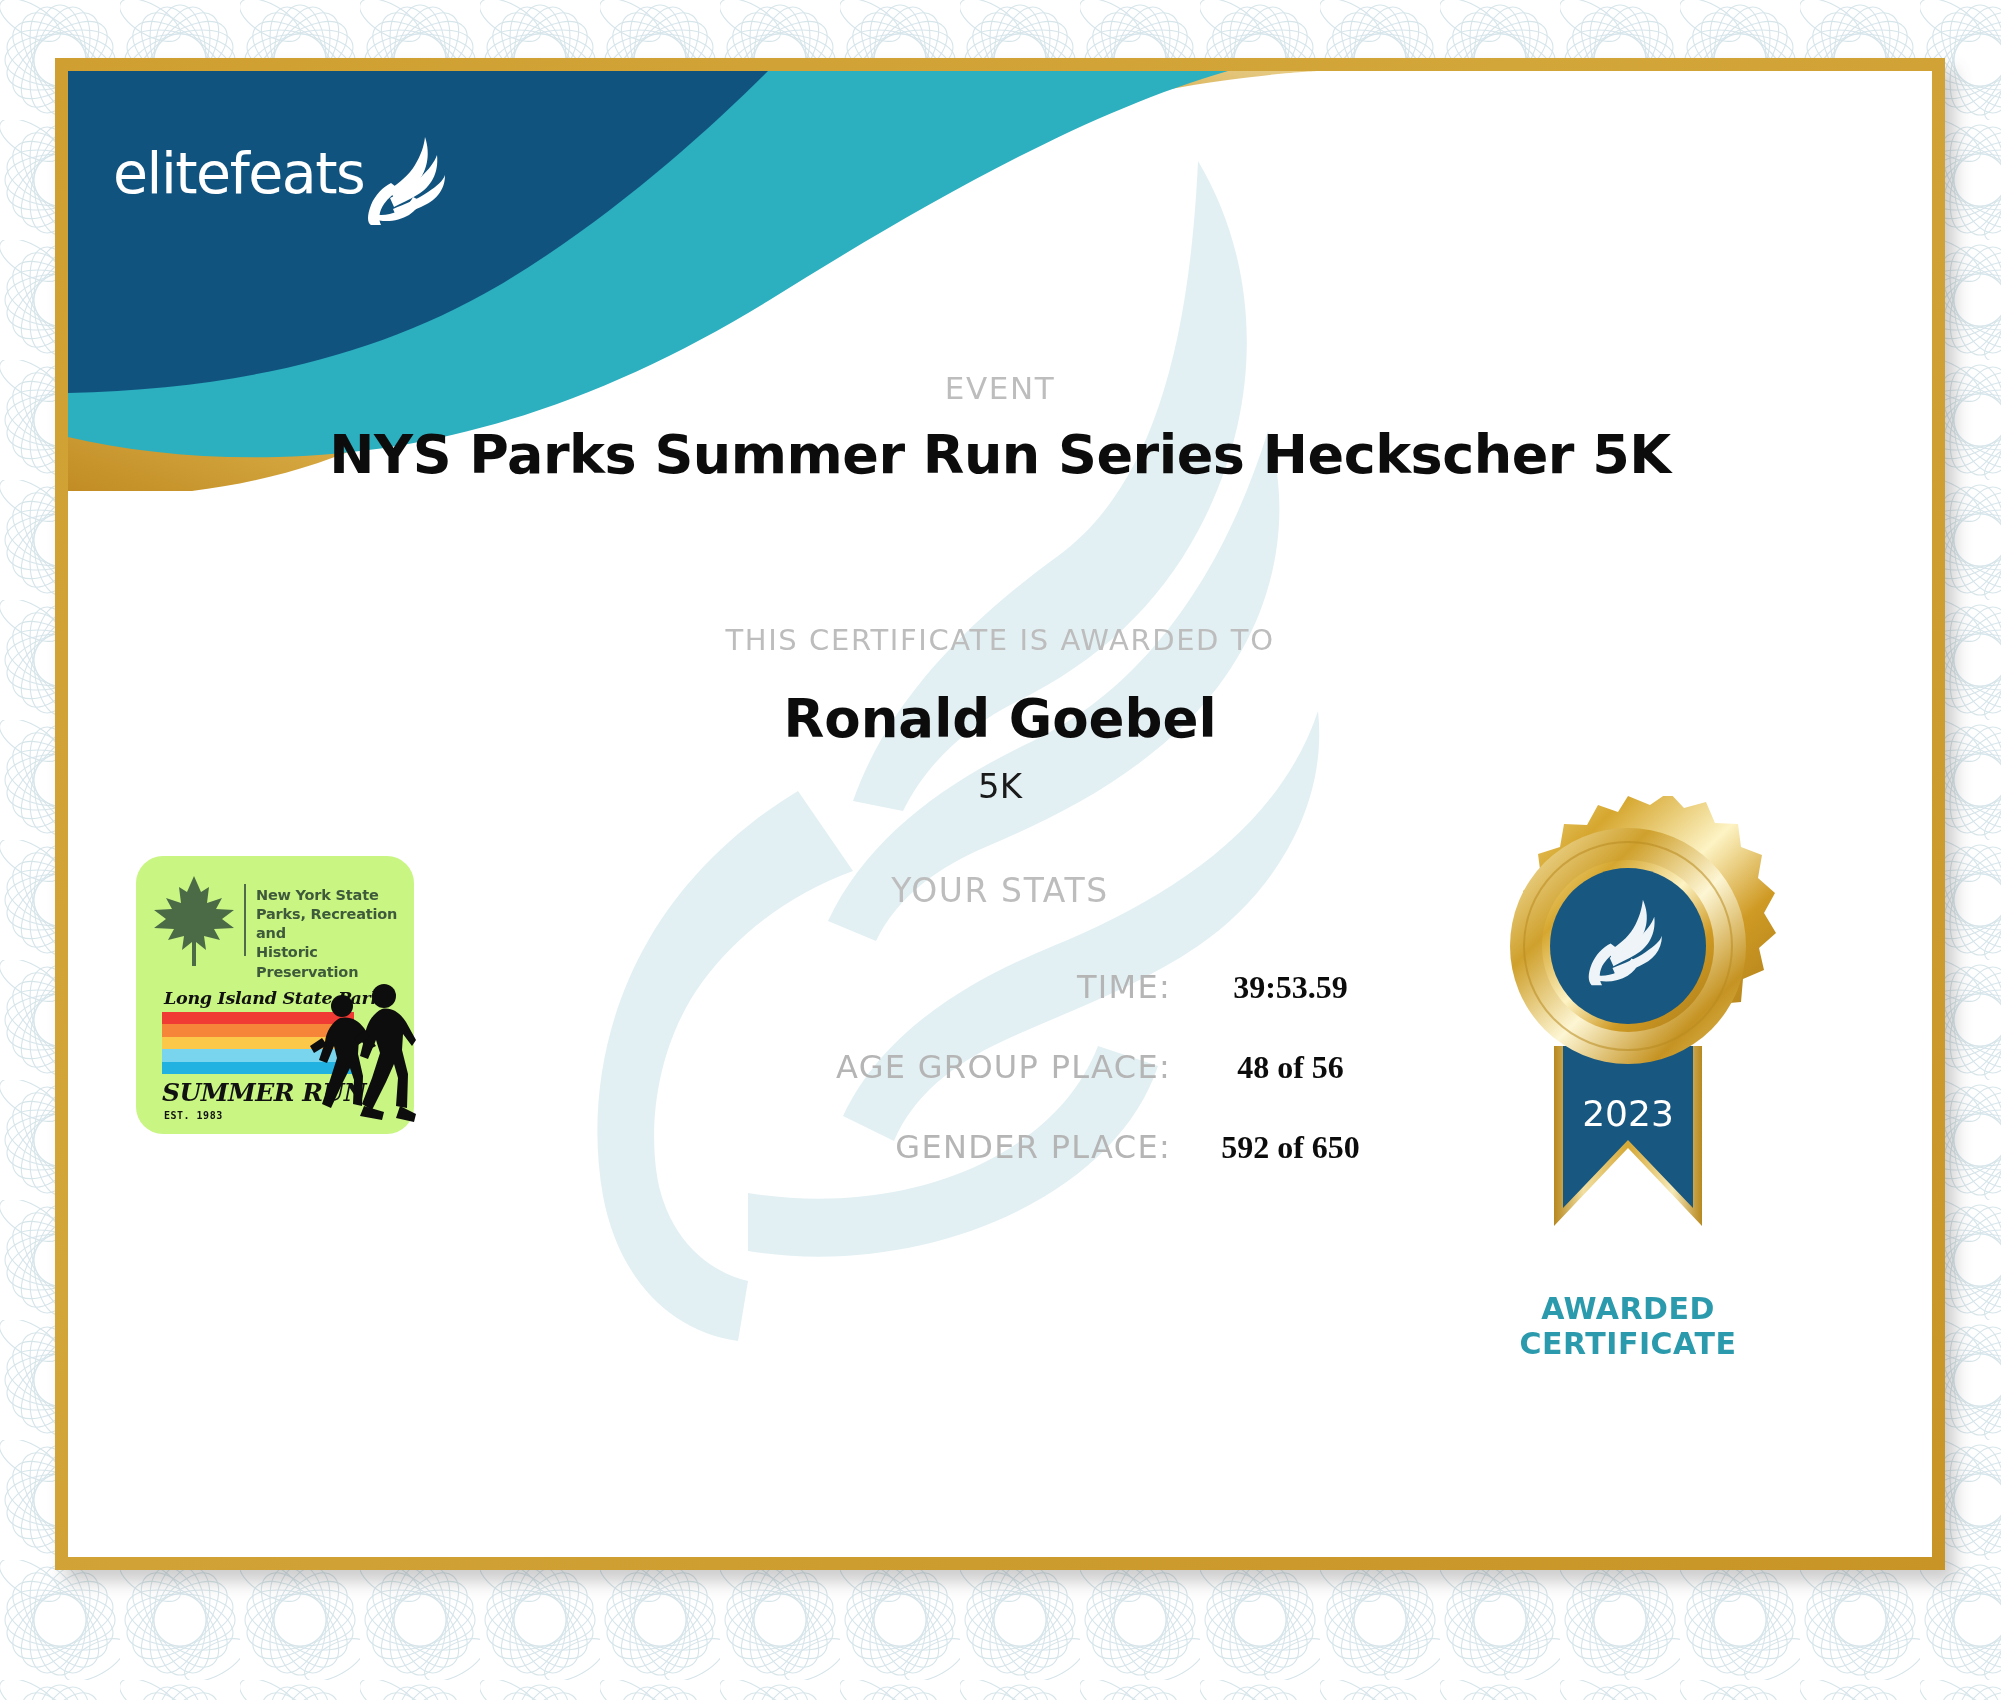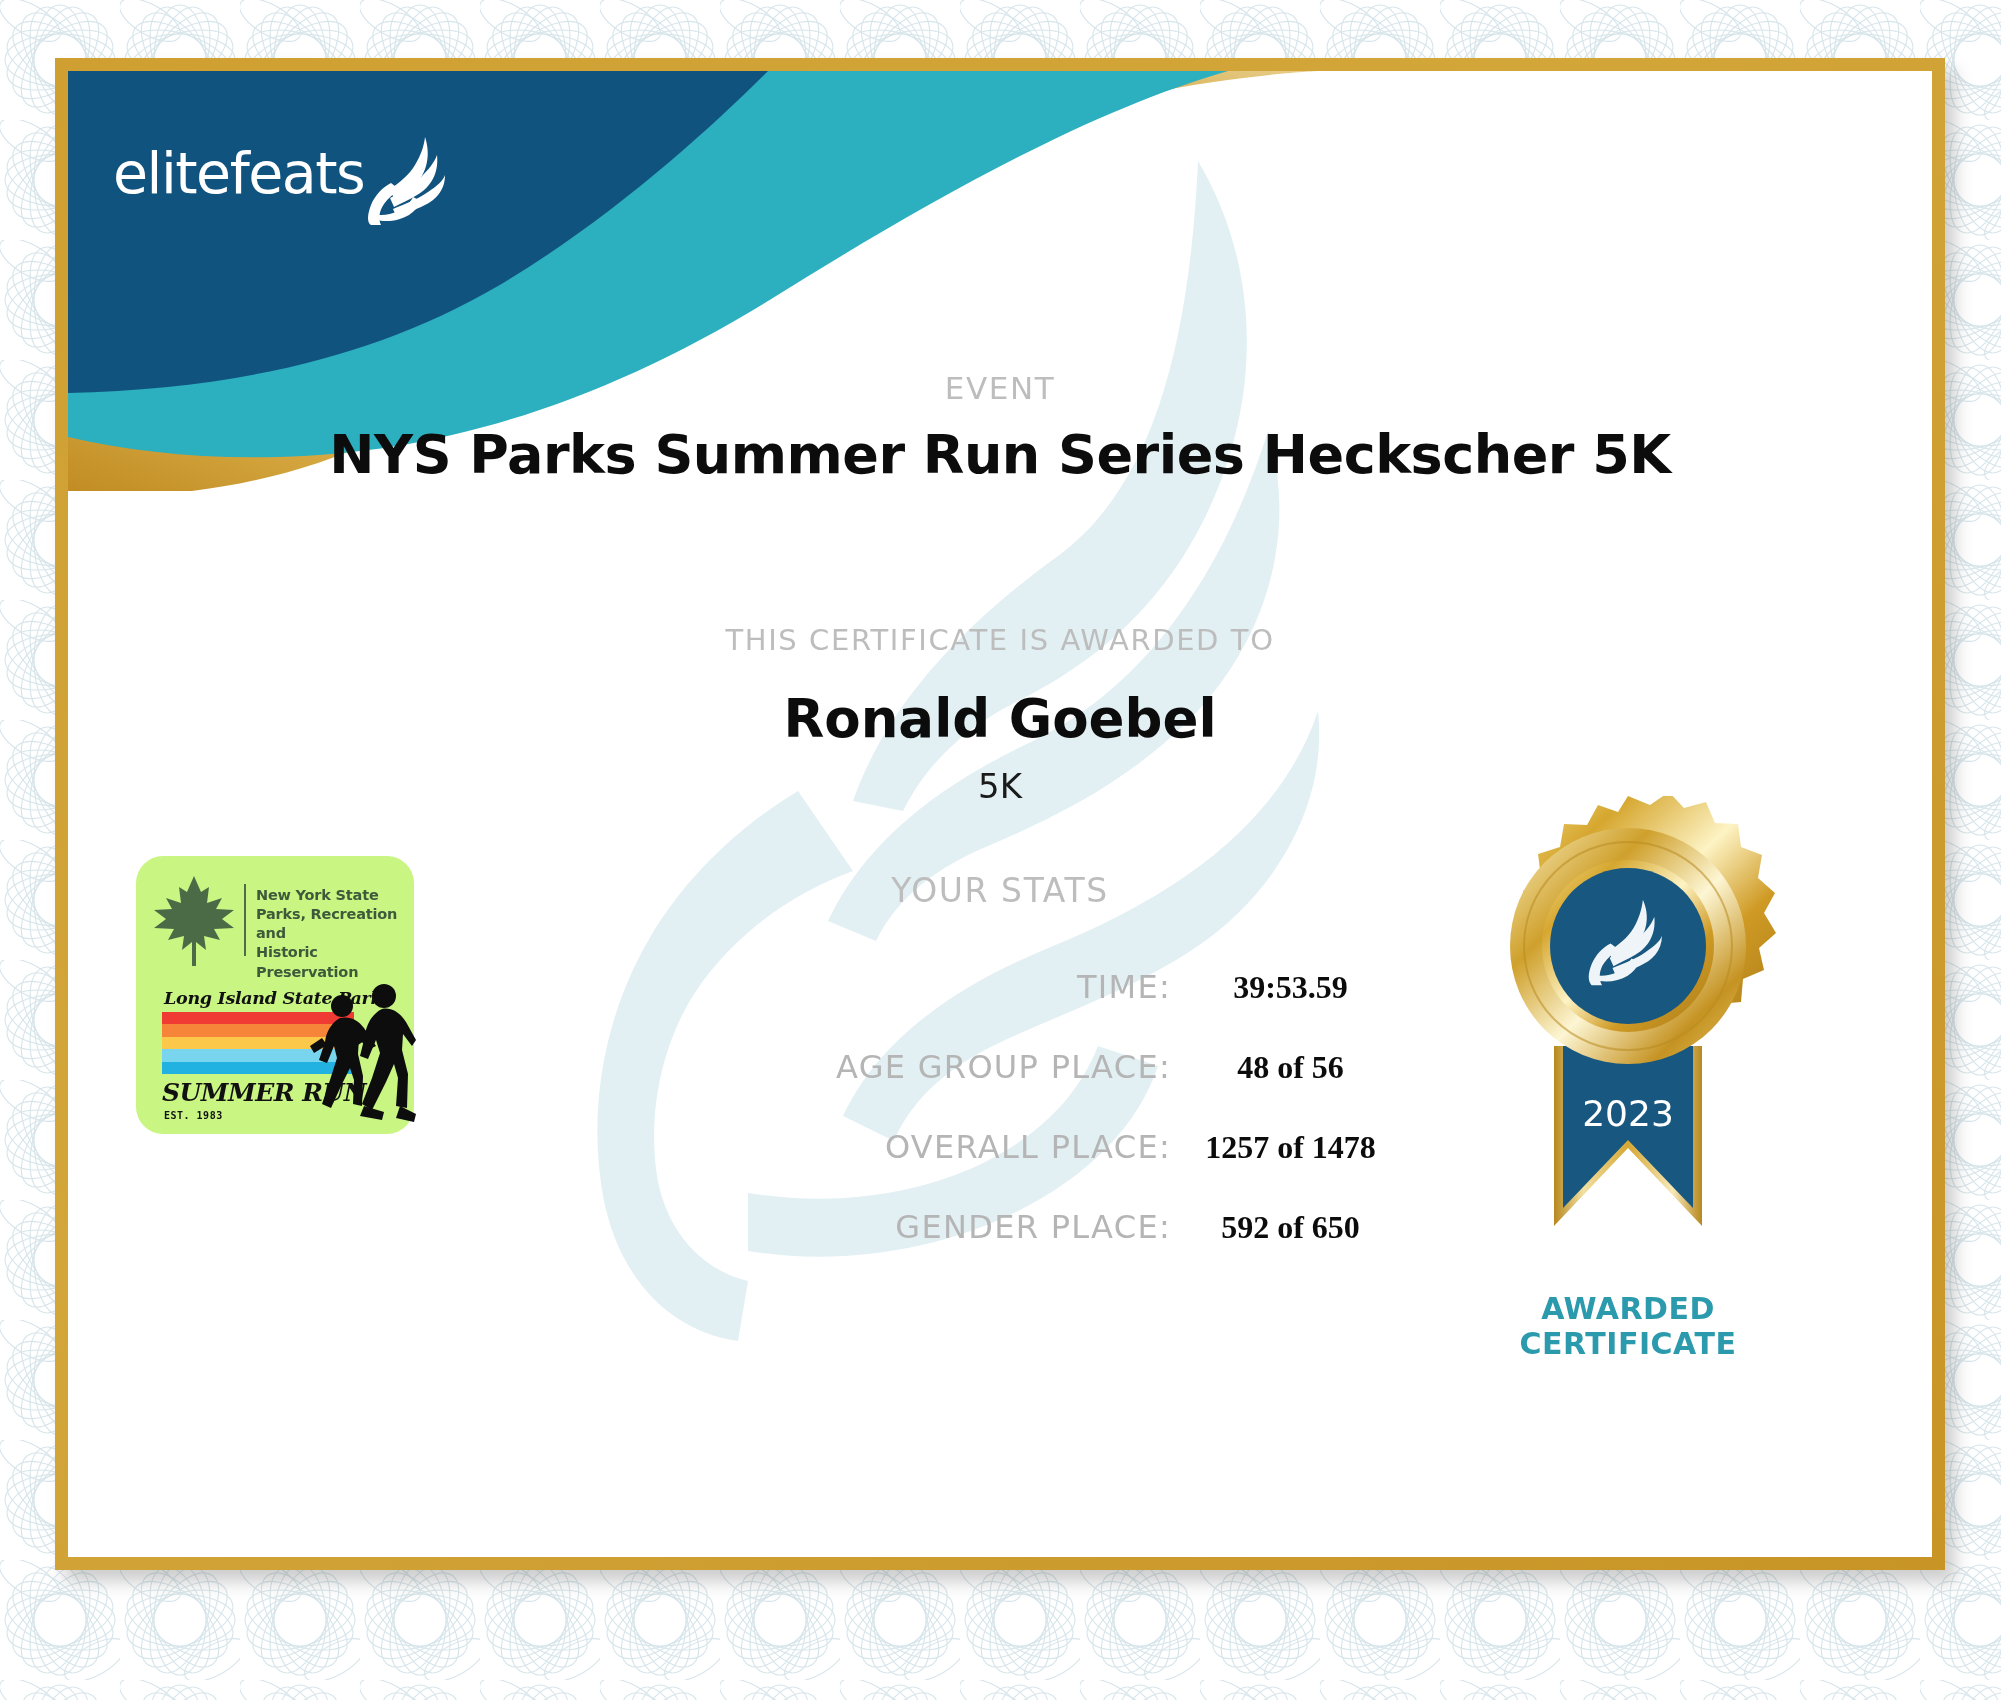--- a/index.html
+++ b/index.html
@@ -440,24 +440,20 @@
         <div class="label-caps stats-label">YOUR STATS</div>
 
         <div class="stats-list">
           <div class="stat-row">
             <span class="stat-key">TIME:</span>
             <span class="stat-val">39:53.59</span>
           </div>
           <div class="stat-row">
             <span class="stat-key">AGE GROUP PLACE:</span>
             <span class="stat-val">48 of 56</span>
-          </div>
-          <div class="stat-row">
-            <span class="stat-key">OVERALL PLACE:</span>
-            <span class="stat-val">1257 of 1478</span>
           </div>
           <div class="stat-row">
             <span class="stat-key">GENDER PLACE:</span>
             <span class="stat-val">592 of 650</span>
           </div>
         </div>
       </div>
 
       <div class="parks-logo">
         <div class="parks-top">

